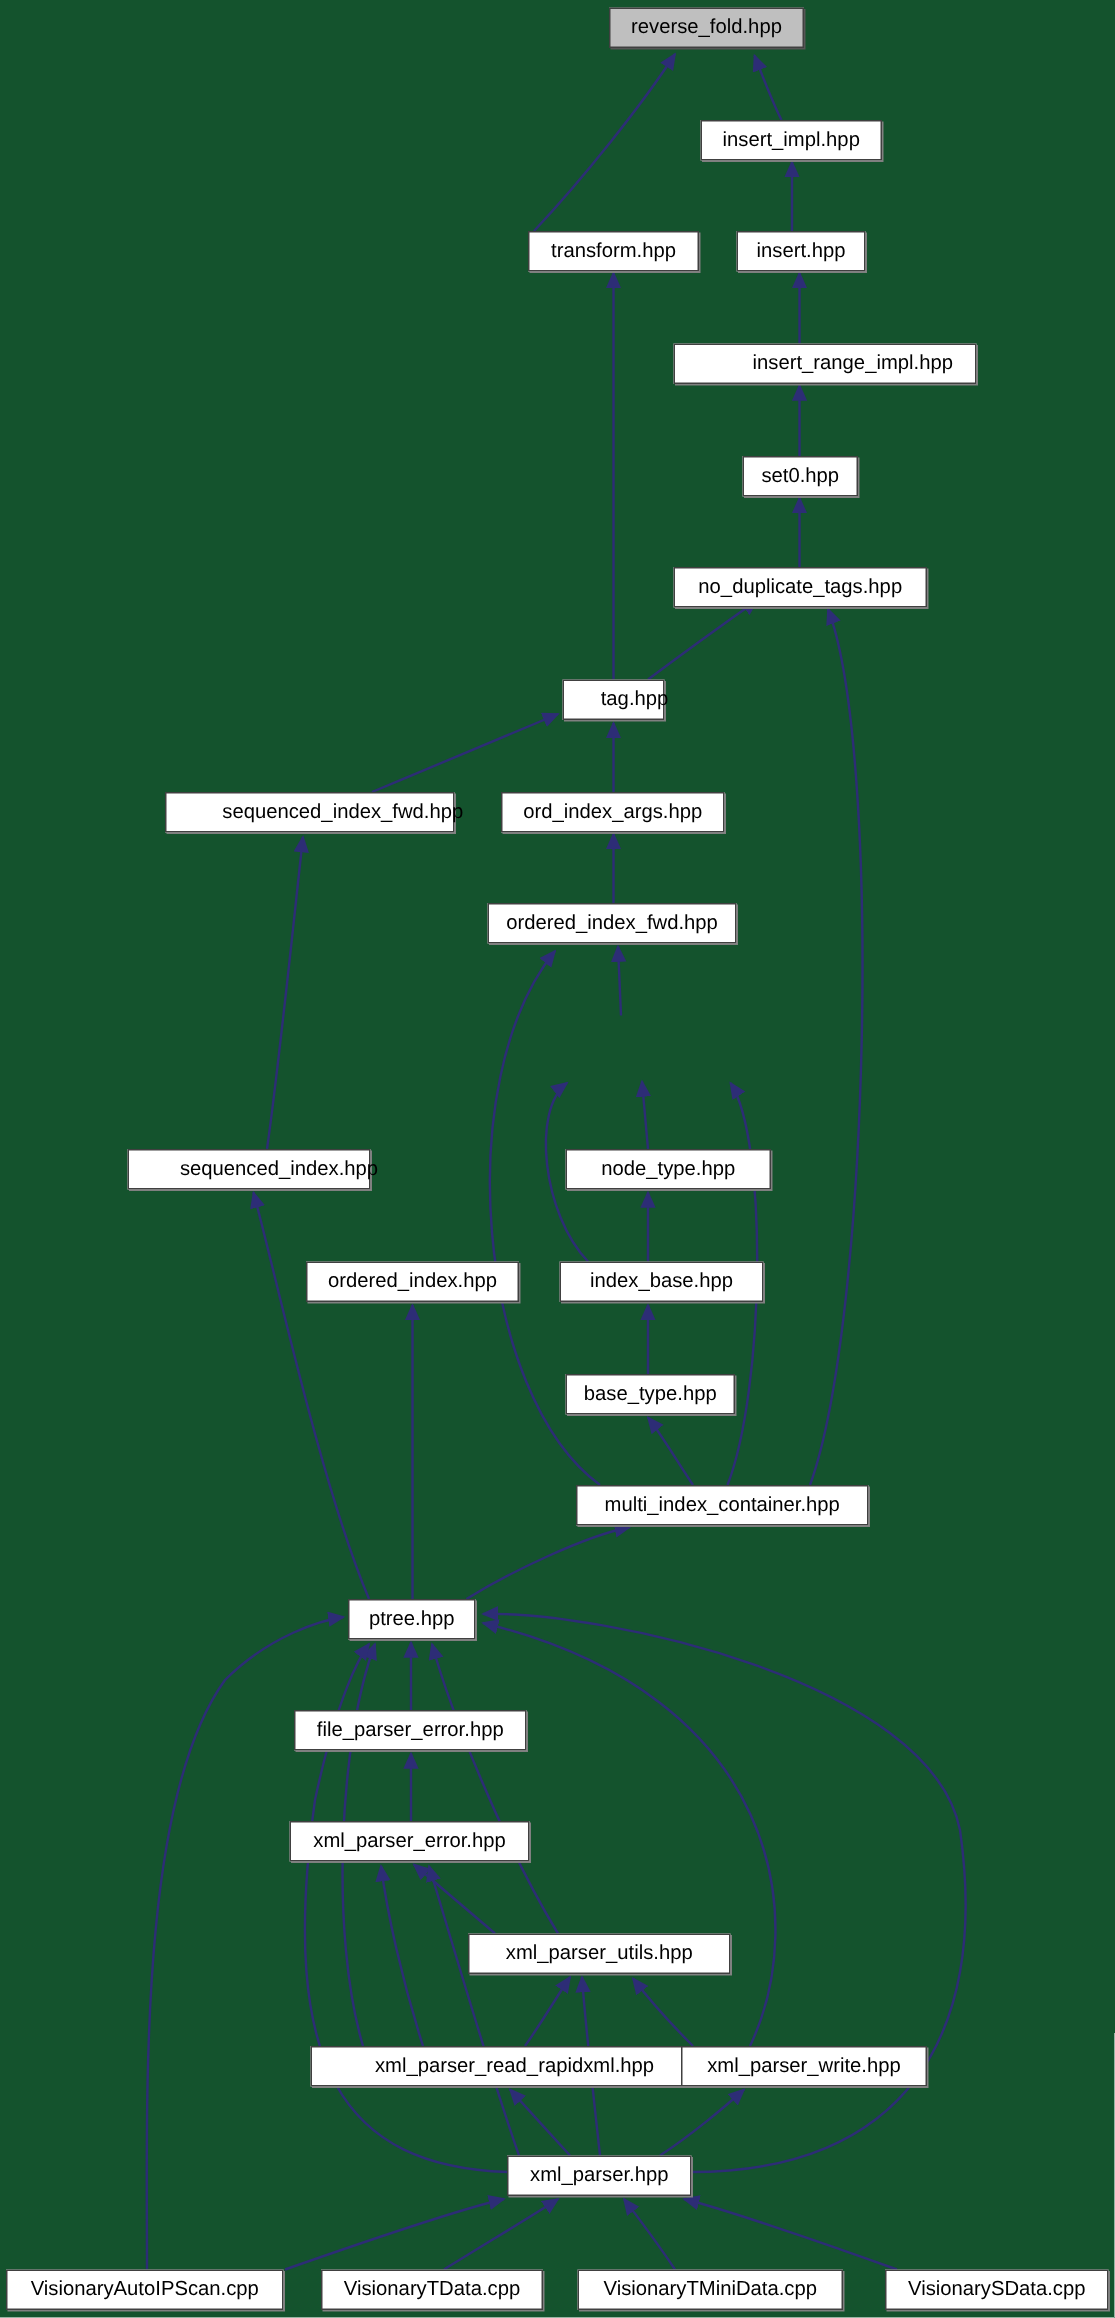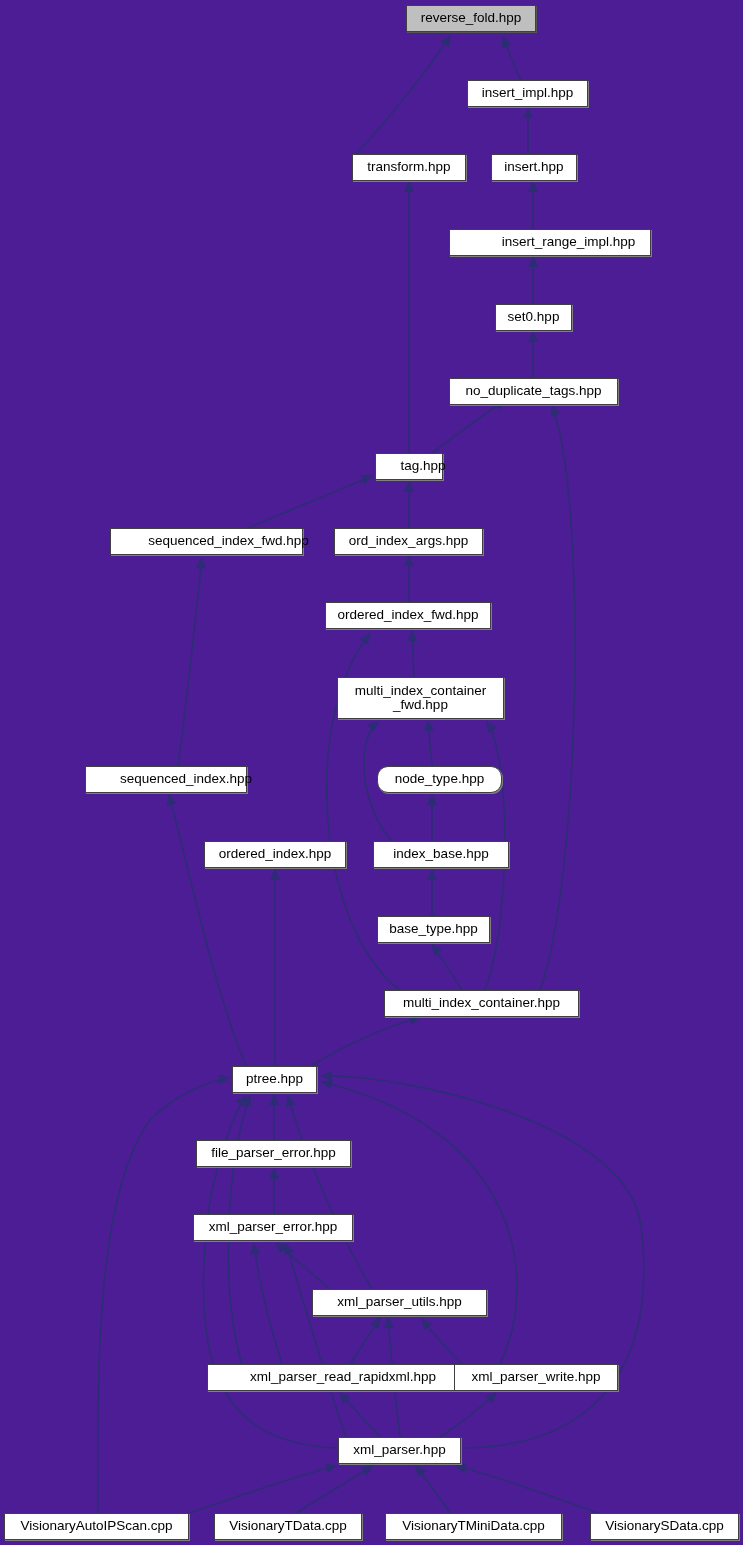--- a/index.html
+++ b/index.html
@@ -4,21 +4,21 @@
 <style>
   html, body {
     margin: 0;
     padding: 0;
     background: #ffffff;
   }
   #graph-root {
     position: relative;
     width: 743px;
     height: 1545px;
-    background: #4c1d95;
+    background: #14532d;
     font-family: "Liberation Sans", sans-serif;
     overflow: hidden;
   }
   #edge-layer {
     position: absolute;
     left: 0;
     top: 0;
     width: 743px;
     height: 1545px;
   }
@@ -119,23 +119,21 @@
       <div class="node shadow" style="left: 467px; top: 80px; width: 121px; height: 27px;"><span class="node-label">insert_impl.hpp</span></div>
       <div class="node shadow" style="left: 352px; top: 154px; width: 114px; height: 27px;"><span class="node-label">transform.hpp</span></div>
       <div class="node shadow" style="left: 491px; top: 154px; width: 86px; height: 27px;"><span class="node-label">insert.hpp</span></div>
       <div class="node shadow" style="left: 449px; top: 229px; width: 202px; height: 27px; padding-left: 37px;"><span class="node-label">insert_range_impl.hpp</span></div>
       <div class="node shadow" style="left: 495px; top: 304px; width: 77px; height: 27px;"><span class="node-label">set0.hpp</span></div>
       <div class="node shadow" style="left: 449px; top: 378px; width: 169px; height: 27px;"><span class="node-label">no_duplicate_tags.hpp</span></div>
       <div class="node shadow" style="left: 375px; top: 453px; width: 68px; height: 27px; padding-left: 28px;"><span class="node-label">tag.hpp</span></div>
       <div class="node shadow" style="left: 110px; top: 528px; width: 193px; height: 27px; padding-left: 44px;"><span class="node-label">sequenced_index_fwd.hpp</span></div>
       <div class="node shadow" style="left: 334px; top: 528px; width: 149px; height: 27px;"><span class="node-label">ord_index_args.hpp</span></div>
       <div class="node shadow" style="left: 325px; top: 602px; width: 166px; height: 27px;"><span class="node-label">ordered_index_fwd.hpp</span></div>
-      <div class="node shadow" style="left: 337px; top: 677px; width: 167px; height: 42px;"><span class="node-label">multi_index_container
-_fwd.hpp</span></div>
-      <div class="node shadow" style="left: 377px; top: 766px; width: 125px; height: 27px; border-radius: 11px;"><span class="node-label">node_type.hpp</span></div>
+      <div class="node shadow" style="left: 377px; top: 766px; width: 137px; height: 27px;"><span class="node-label">node_type.hpp</span></div>
       <div class="node shadow" style="left: 85px; top: 766px; width: 162px; height: 27px; padding-left: 40px;"><span class="node-label">sequenced_index.hpp</span></div>
       <div class="node shadow" style="left: 204px; top: 841px; width: 142px; height: 27px;"><span class="node-label">ordered_index.hpp</span></div>
       <div class="node shadow" style="left: 373px; top: 841px; width: 136px; height: 27px;"><span class="node-label">index_base.hpp</span></div>
       <div class="node shadow" style="left: 377px; top: 916px; width: 113px; height: 27px;"><span class="node-label">base_type.hpp</span></div>
       <div class="node shadow" style="left: 384px; top: 990px; width: 195px; height: 27px;"><span class="node-label">multi_index_container.hpp</span></div>
       <div class="node shadow" style="left: 232px; top: 1066px; width: 85px; height: 27px;"><span class="node-label">ptree.hpp</span></div>
       <div class="node shadow" style="left: 196px; top: 1140px; width: 155px; height: 27px;"><span class="node-label">file_parser_error.hpp</span></div>
       <div class="node shadow" style="left: 193px; top: 1214px; width: 160px; height: 27px;"><span class="node-label">xml_parser_error.hpp</span></div>
       <div class="node shadow" style="left: 312px; top: 1289px; width: 175px; height: 27px;"><span class="node-label">xml_parser_utils.hpp</span></div>
       <div class="node shadow" style="left: 207px; top: 1364px; width: 272px; height: 27px;"><span class="node-label">xml_parser_read_rapidxml.hpp</span></div>

